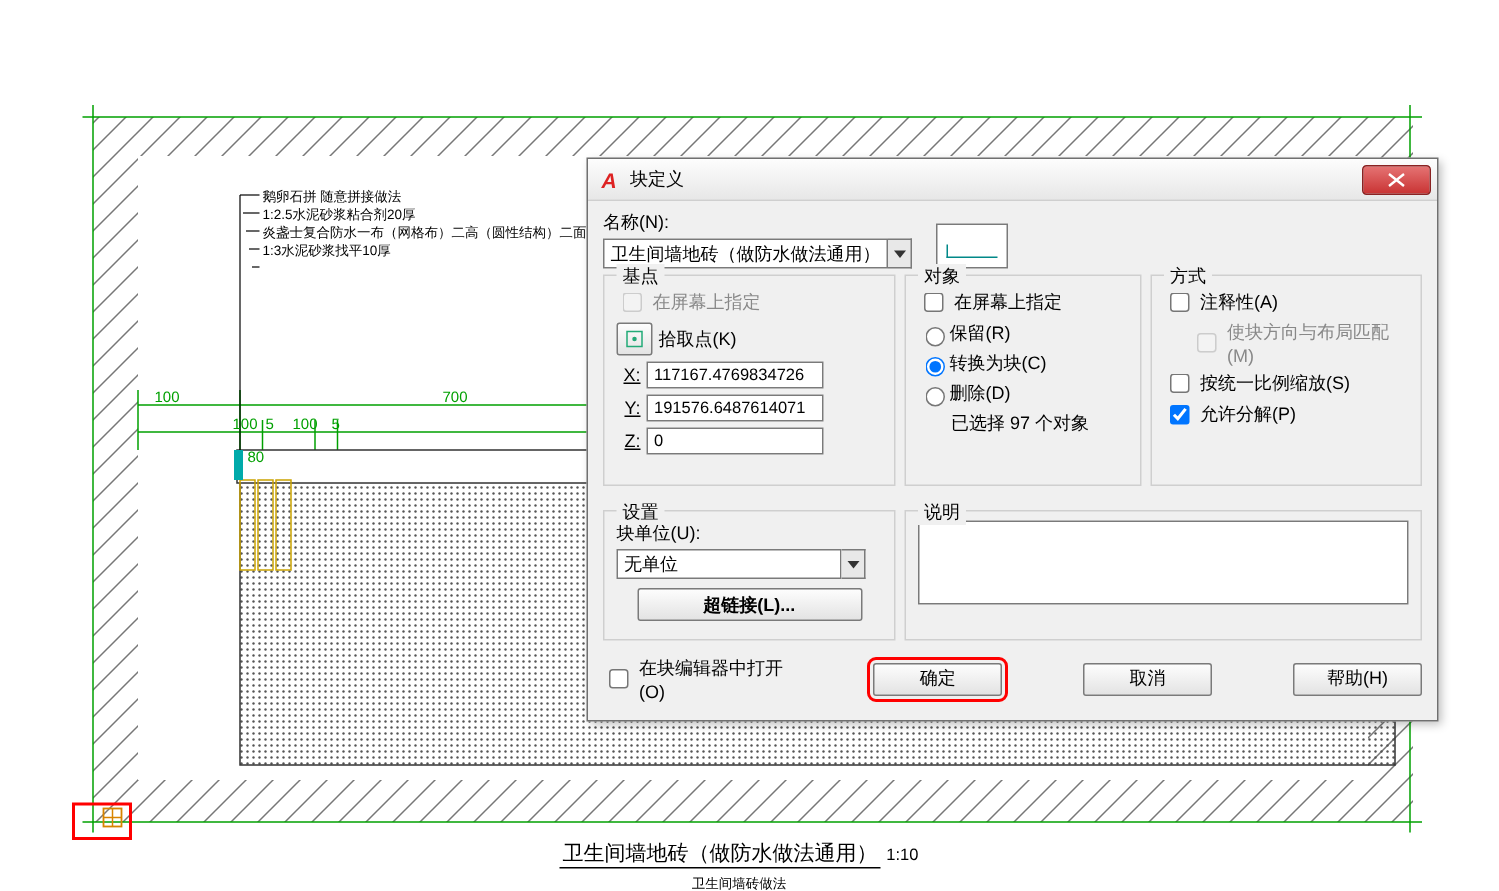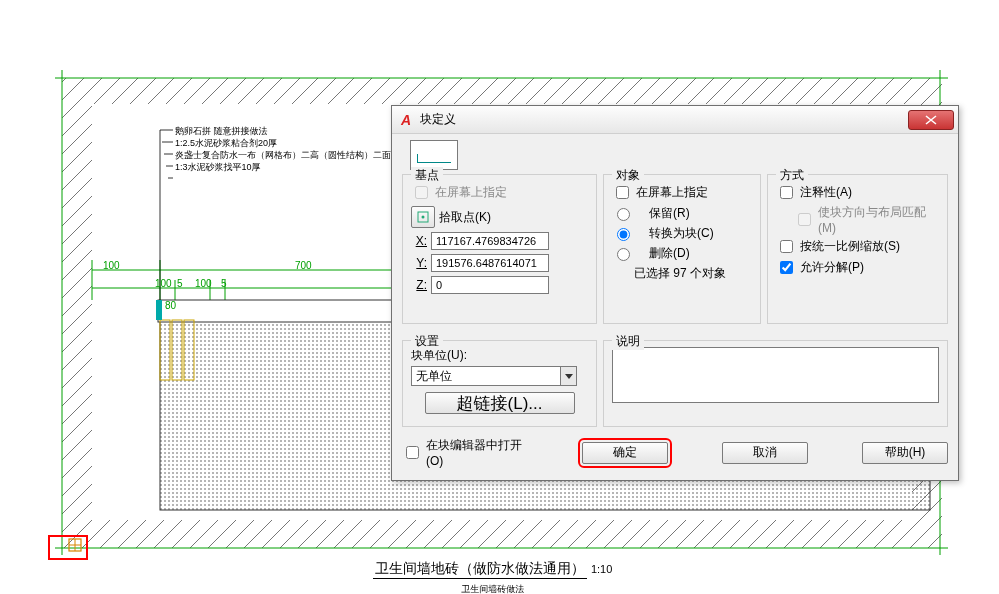--- a/index.html
+++ b/index.html
@@ -62,26 +62,26 @@
   .cols { display:flex; gap:6px; flex:1; }
   .group { border:1px solid #cfcfcf; padding:6px 8px 8px; position:relative; background:#f0f0f0; }
   .group .legend { position:absolute; top:-8px; left:8px; background:#f0f0f0; padding:0 4px; font-size:12px; }
   .g1 { width:195px; }
   .g2 { width:158px; }
   .g3 { flex:1; }
 
   .chk { display:flex; align-items:center; gap:4px; font-size:12px; margin:2px 0; }
   .chk input[type=checkbox]{ width:13px; height:13px; }
   .chk.disabled { color:#888; }
-  .btn-small { height:22px; border:1px solid #7a7a7a; background:linear-gradient(#fdfdfd,#e3e3e3); display:inline-flex; align-items:center; justify-content:center; padding:0 8px; font-size:17px; border-radius:2px; }
+  .btn-small { height:22px; border:1px solid #7a7a7a; background:linear-gradient(#fdfdfd,#e3e3e3); display:inline-flex; align-items:center; justify-content:center; padding:0 8px; font-size:12px; border-radius:2px;font-weight:bold; }
   .iconbtn { width:24px; height:22px; border:1px solid #7a7a7a; background:linear-gradient(#fdfdfd,#e3e3e3); display:inline-flex; align-items:center; justify-content:center; border-radius:2px; }
   .row { display:flex; align-items:center; gap:4px; margin:4px 0; }
   .coord input { width:118px; height:18px; border:1px solid #7a7a7a; padding:0 4px; font-size:11px; }
   .coord .k { width:16px; text-align:right; font-size:12px; text-decoration:underline; }
-  .radio { display:flex; align-items:flex-start; gap:16px; font-size:12px; margin:3px 0; }
+  .radio { display:flex; align-items:flex-end; gap:0; font-size:12px; margin:3px 0; }
   .radio input { width:13px; height:13px; }
   .selcount { font-size:12px; margin-left:22px; }
 
   .settings-row { display:flex; gap:6px;margin-top:12px; }
   .g4 { width:195px; }
   .g5 { flex:1; }
   .select { display:flex; }
   .select input{ width:150px; height:20px; border:1px solid #7a7a7a; padding:0 4px; font-size:12px; background:#fff;}
   .select .arrow{ width:16px; height:20px; border:1px solid #7a7a7a; border-left:none; background:#e8e8e8; display:flex; align-items:center; justify-content:center;}
   textarea.desc { width:100%; height:56px; border:1px solid #7a7a7a; resize:none; font-size:12px; padding:2px 4px; }
@@ -183,20 +183,29 @@
     <div class="title">块定义</div>
     <div class="close">
       <svg width="12" height="10">
           <path d="M1 1 L11 9 M11 1 L1 9" stroke="#fff" stroke-width="1.6"></path>
         </svg>
     </div>
   </div>
 
   <div class="body">
     <div class="name-row">
+      <div class="name-col">
+        <div class="lbl">名称(N):</div>
+        <div class="combo">
+          <input type="text" value="卫生间墙地砖（做防水做法通用）" style="">
+          <div class="arrow">
+              <div class="tri"></div>
+            </div>
+        </div>
+      </div>
       <div class="preview"></div>
     </div>
 
     <div class="cols">
 
       <div class="group g1">
         <div class="legend">基点</div>
         <label class="chk disabled">
           <input type="checkbox" disabled="" style="">
           <span>在屏幕上指定</span>

